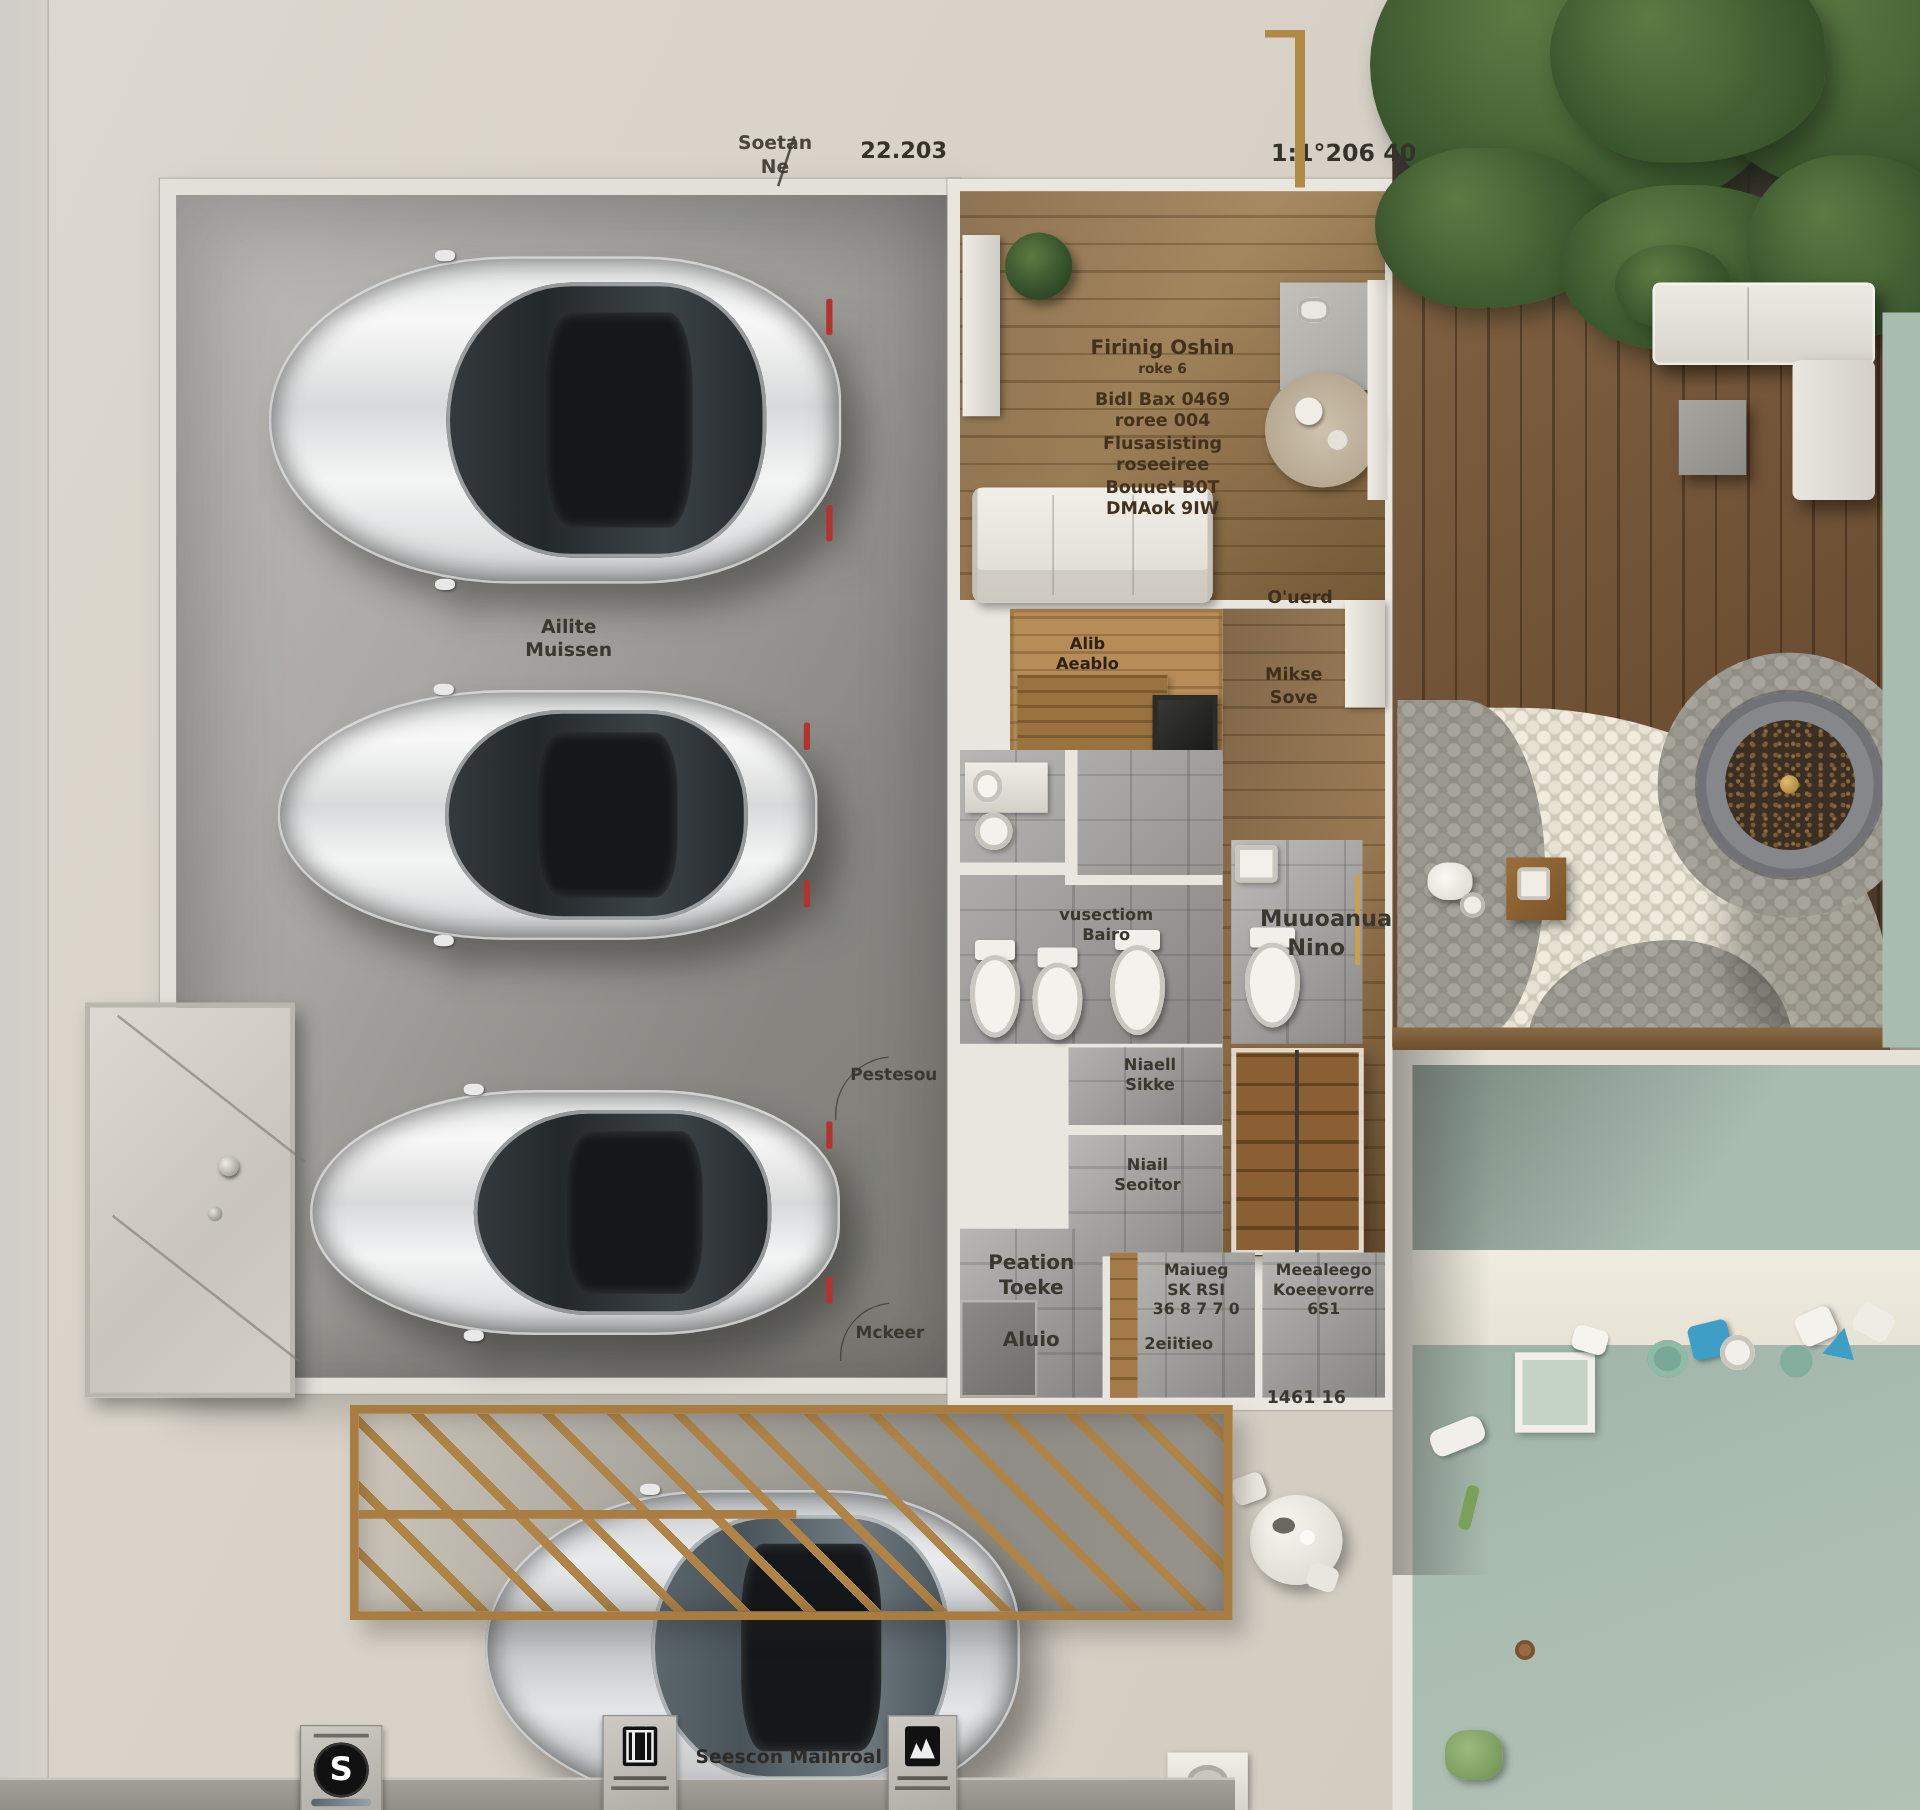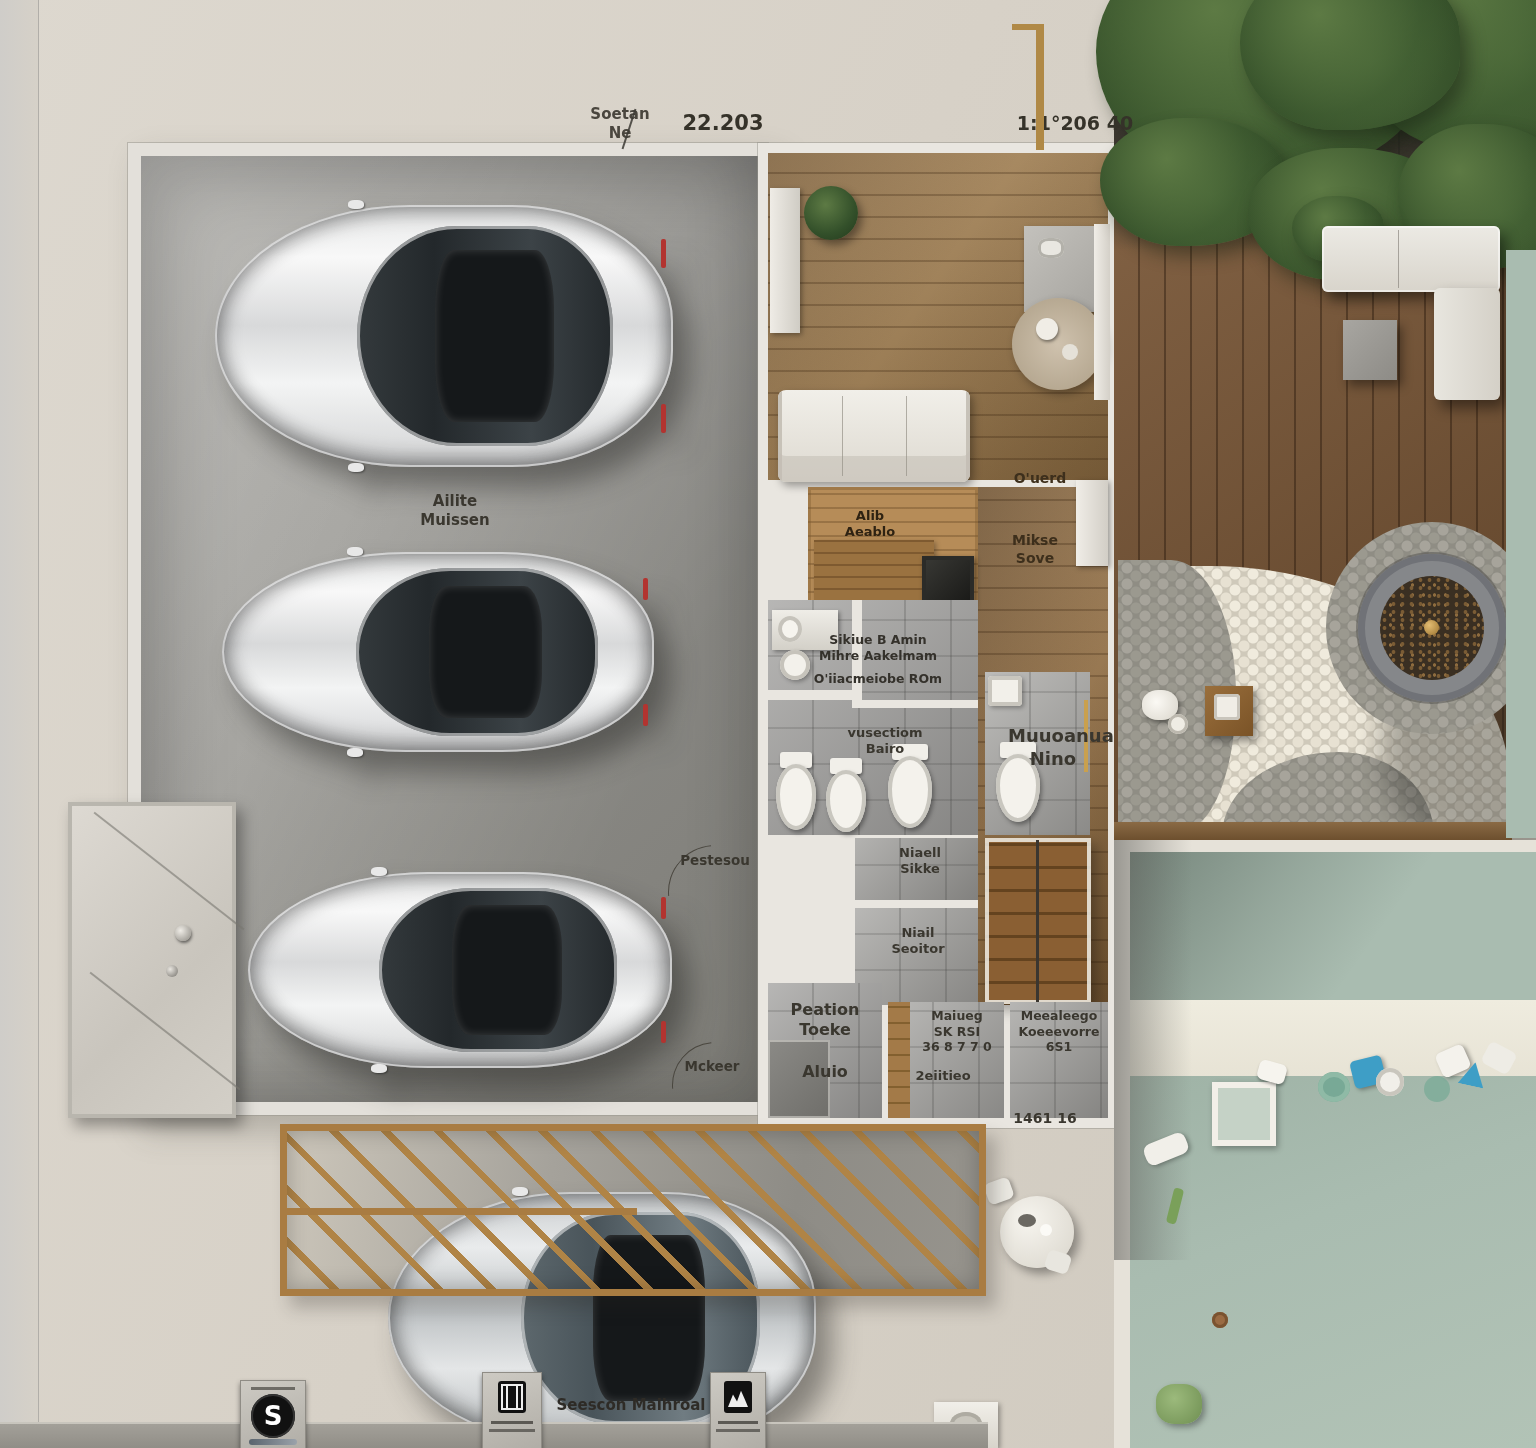--- a/index.html
+++ b/index.html
@@ -125,20 +125,30 @@
   <div class="abs" style="left:778px;top:390px;width:192px;height:92px;background:linear-gradient(180deg,#f1efe9,#ddd9d0);border-radius:8px;box-shadow:inset 0 -26px 0 rgba(195,190,180,.55),inset 66px 0 0 -62px #c7c2b8,inset -66px 0 0 -62px #c7c2b8,3px 4px 8px rgba(0,0,0,.35);"></div>
   <div class="abs" style="left:842px;top:396px;width:1px;height:80px;background:rgba(150,145,135,.7);"></div>
   <div class="abs" style="left:906px;top:396px;width:1px;height:80px;background:rgba(150,145,135,.7);"></div>
   <div class="abs" style="left:1024px;top:226px;width:72px;height:86px;background:linear-gradient(135deg,#c3c1bc,#a7a5a0);box-shadow:2px 3px 6px rgba(0,0,0,.35);"></div>
   <div class="abs" style="left:1038px;top:238px;width:26px;height:20px;border-radius:40%;background:#e9e7e1;box-shadow:inset 0 0 0 3px #b3b1aa;"></div>
   <div class="abs" style="left:1012px;top:298px;width:92px;height:92px;border-radius:50%;background:radial-gradient(circle,#cfc2ae,#b5a790 75%);box-shadow:3px 4px 8px rgba(0,0,0,.3);"></div>
   <div class="abs" style="left:1036px;top:318px;width:22px;height:22px;border-radius:50%;background:#f0ede6;box-shadow:1px 2px 3px rgba(0,0,0,.4);"></div>
   <div class="abs" style="left:1062px;top:344px;width:16px;height:16px;border-radius:50%;background:#e5e1d8;"></div>
   <div class="abs" style="left:1094px;top:224px;width:16px;height:176px;background:linear-gradient(90deg,#f0ede7,#d4d0c8);"></div>
 
+  <div class="lbl" style="left:820px;top:268px;width:220px;font-size:14px;color:#42321d;">
+    <span class="ln" style="font-size:16px;">Firinig Oshin</span>
+    <span class="ln" style="font-size:11px;">roke 6</span>
+    <span class="ln" style="margin-top:10px;">Bidl Bax 0469</span>
+    <span class="ln">roree 004</span>
+    <span class="ln">Flusasisting</span>
+    <span class="ln">roseeiree</span>
+    <span class="ln">Bouuet B0T</span>
+    <span class="ln">DMAok 9IW</span>
+  </div>
 
   <div class="abs wood-h" style="left:978px;top:487px;width:130px;height:518px;background-color:#9a7344;"></div>
   <div class="abs" style="left:978px;top:487px;width:130px;height:518px;background:linear-gradient(115deg,rgba(30,18,8,.30),rgba(0,0,0,0) 55%,rgba(30,18,8,.22));"></div>
   <div class="abs" style="left:1076px;top:480px;width:32px;height:86px;background:linear-gradient(90deg,#f0ede7,#d2cec6);box-shadow:2px 2px 5px rgba(0,0,0,.35);"></div>
   <div class="lbl" style="left:995px;top:470px;width:90px;font-size:14px;color:#3d2f1c;">
     <span class="ln">O'uerd</span>
   </div>
   <div class="lbl" style="left:990px;top:532px;width:90px;font-size:14px;color:#3d2f1c;">
     <span class="ln">Mikse</span>
     <span class="ln">Sove</span>
@@ -164,25 +174,20 @@
       <div class="bowl"></div>
   </div>
   <div class="toilet" style="left:826px;top:758px;width:40px;height:74px;">
     <div class="tank"></div>
       <div class="bowl"></div>
   </div>
   <div class="toilet" style="left:888px;top:744px;width:44px;height:84px;">
     <div class="tank"></div>
       <div class="bowl"></div>
   </div>
-  <div class="lbl" style="left:778px;top:632px;width:200px;font-size:12.5px;color:#34312b;">
-    <span class="ln">Sikiue B Amin</span>
-    <span class="ln">Mihre Aakelmam</span>
-    <span class="ln" style="margin-top:8px;">O'iiacmeiobe ROm</span>
-  </div>
   <div class="lbl" style="left:830px;top:725px;width:110px;font-size:13px;">
     <span class="ln">vusectiom</span>
     <span class="ln">Bairo</span>
   </div>
 
   <div class="abs tile" style="left:985px;top:672px;width:105px;height:163px;background-color:#aaa9a6;"></div>
   <div class="abs" style="left:988px;top:676px;width:34px;height:30px;background:#f2f0ea;border-radius:4px;box-shadow:inset 0 0 0 4px #c9c6be,2px 2px 4px rgba(0,0,0,.3);"></div>
   <div class="toilet" style="left:996px;top:742px;width:44px;height:80px;">
     <div class="tank"></div>
       <div class="bowl"></div>
@@ -346,21 +351,21 @@
 
   <div class="lbl" style="left:556px;top:1396px;width:150px;font-size:15px;color:#2e2b26;">
     <span class="ln">Seescon Maihroal</span>
   </div>
 
   <div class="lbl" style="left:570px;top:86px;width:100px;font-size:15px;color:#4a463e;margin-top:19px;">
     <span class="ln">Soetan</span>
     <span class="ln">Ne</span>
   </div>
   <div class="seam" style="left:628px;top:108px;width:2px;height:42px;transform:rotate(18deg);"></div>
-  <div class="lbl" style="left:668px;top:110px;width:110px;font-size:21px;font-weight:700;color:#353229;">
+  <div class="lbl" style="left:668px;top:110px;width:110px;font-size:18px;font-weight:700;color:#353229;">
     <span class="ln">22.203</span>
   </div>
   <div class="lbl" style="left:1000px;top:112px;width:150px;font-size:19px;font-weight:700;color:#353229;">
     <span class="ln">1:1°206 40</span>
   </div>
   <div class="abs" style="left:1036px;top:24px;width:8px;height:126px;background:linear-gradient(90deg,#c3985a,#93superscript6b34);background-color:#b08946;"></div>
   <div class="abs" style="left:1012px;top:24px;width:30px;height:6px;background:#b08946;"></div>
 
 </div>
 

